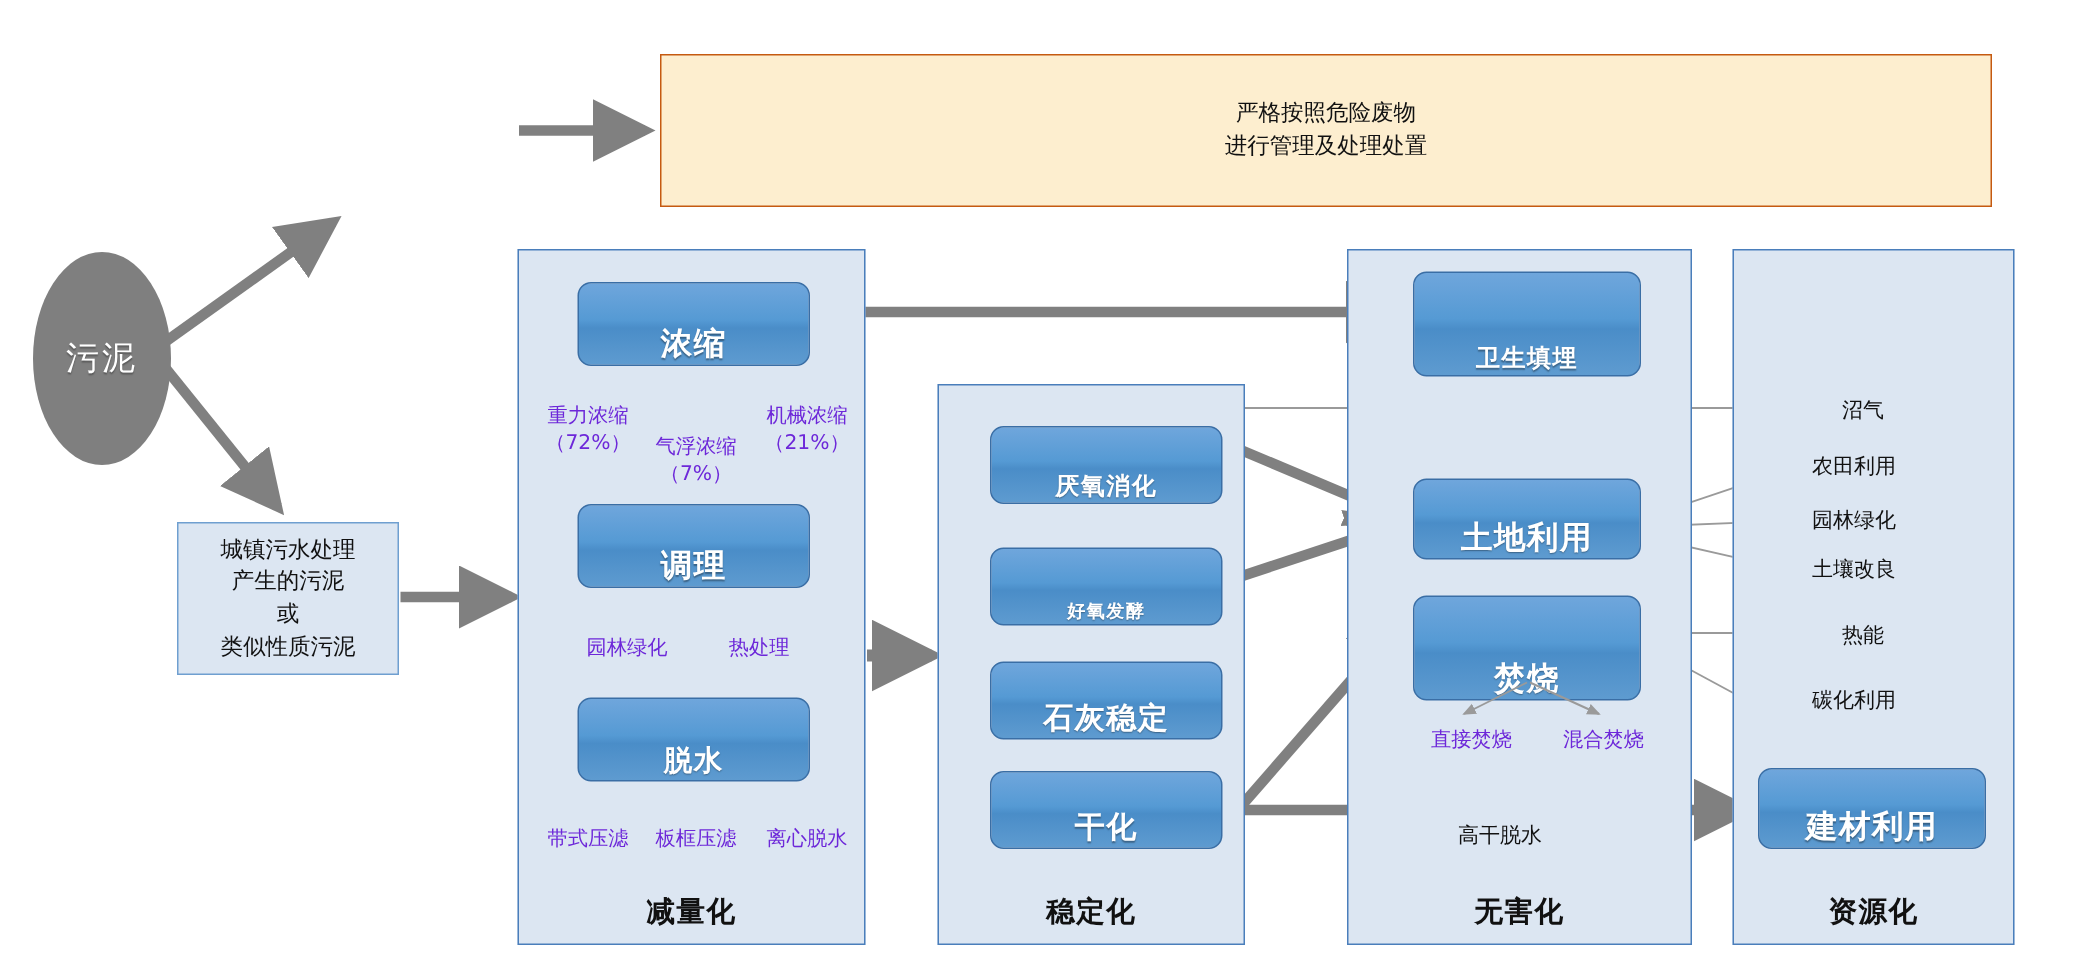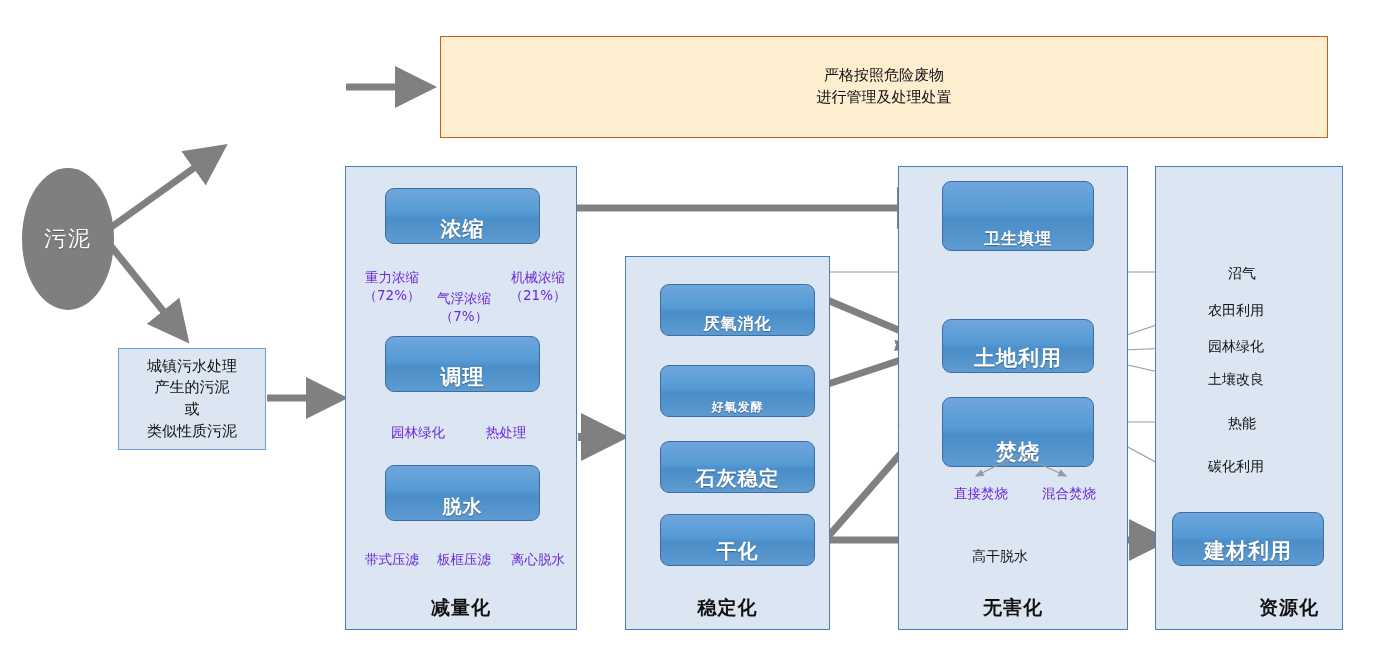--- a/index.html
+++ b/index.html
@@ -243,21 +243,21 @@
     <line x1="122" y1="15" x2="168" y2="36" stroke="#9a9a9a" stroke-width="1.3" marker-end="url(#mThin2)"></line>
   </svg>
 
   <div class="sublabel" style="left:938px;top:484px;width:86px;">直接焚烧</div>
   <div class="sublabel" style="left:1026px;top:484px;width:86px;">混合焚烧</div>
 
   <div class="edgelabel" style="left:940px;top:548px;width:120px;">高干脱水</div>
 
   <div class="panel" style="left:1155px;top:166px;width:188px;height:464px;">
   </div>
-  <div class="panel-title" style="left:1155px;top:595px;width:188px;padding-left:40px;">资源化</div>
+  <div class="panel-title" style="left:1155px;top:595px;width:188px;">资源化</div>
 
   <div class="rightlabel" style="left:1228px;top:265px;">沼气</div>
   <div class="rightlabel" style="left:1208px;top:302px;">农田利用</div>
   <div class="rightlabel" style="left:1208px;top:338px;">园林绿化</div>
   <div class="rightlabel" style="left:1208px;top:371px;">土壤改良</div>
   <div class="rightlabel" style="left:1228px;top:415px;">热能</div>
   <div class="rightlabel" style="left:1208px;top:458px;">碳化利用</div>
 
   <div class="bluebox" style="left:1172px;top:512px;width:152px;height:54px;font-size:21px;">
     <span>建材利用</span>

